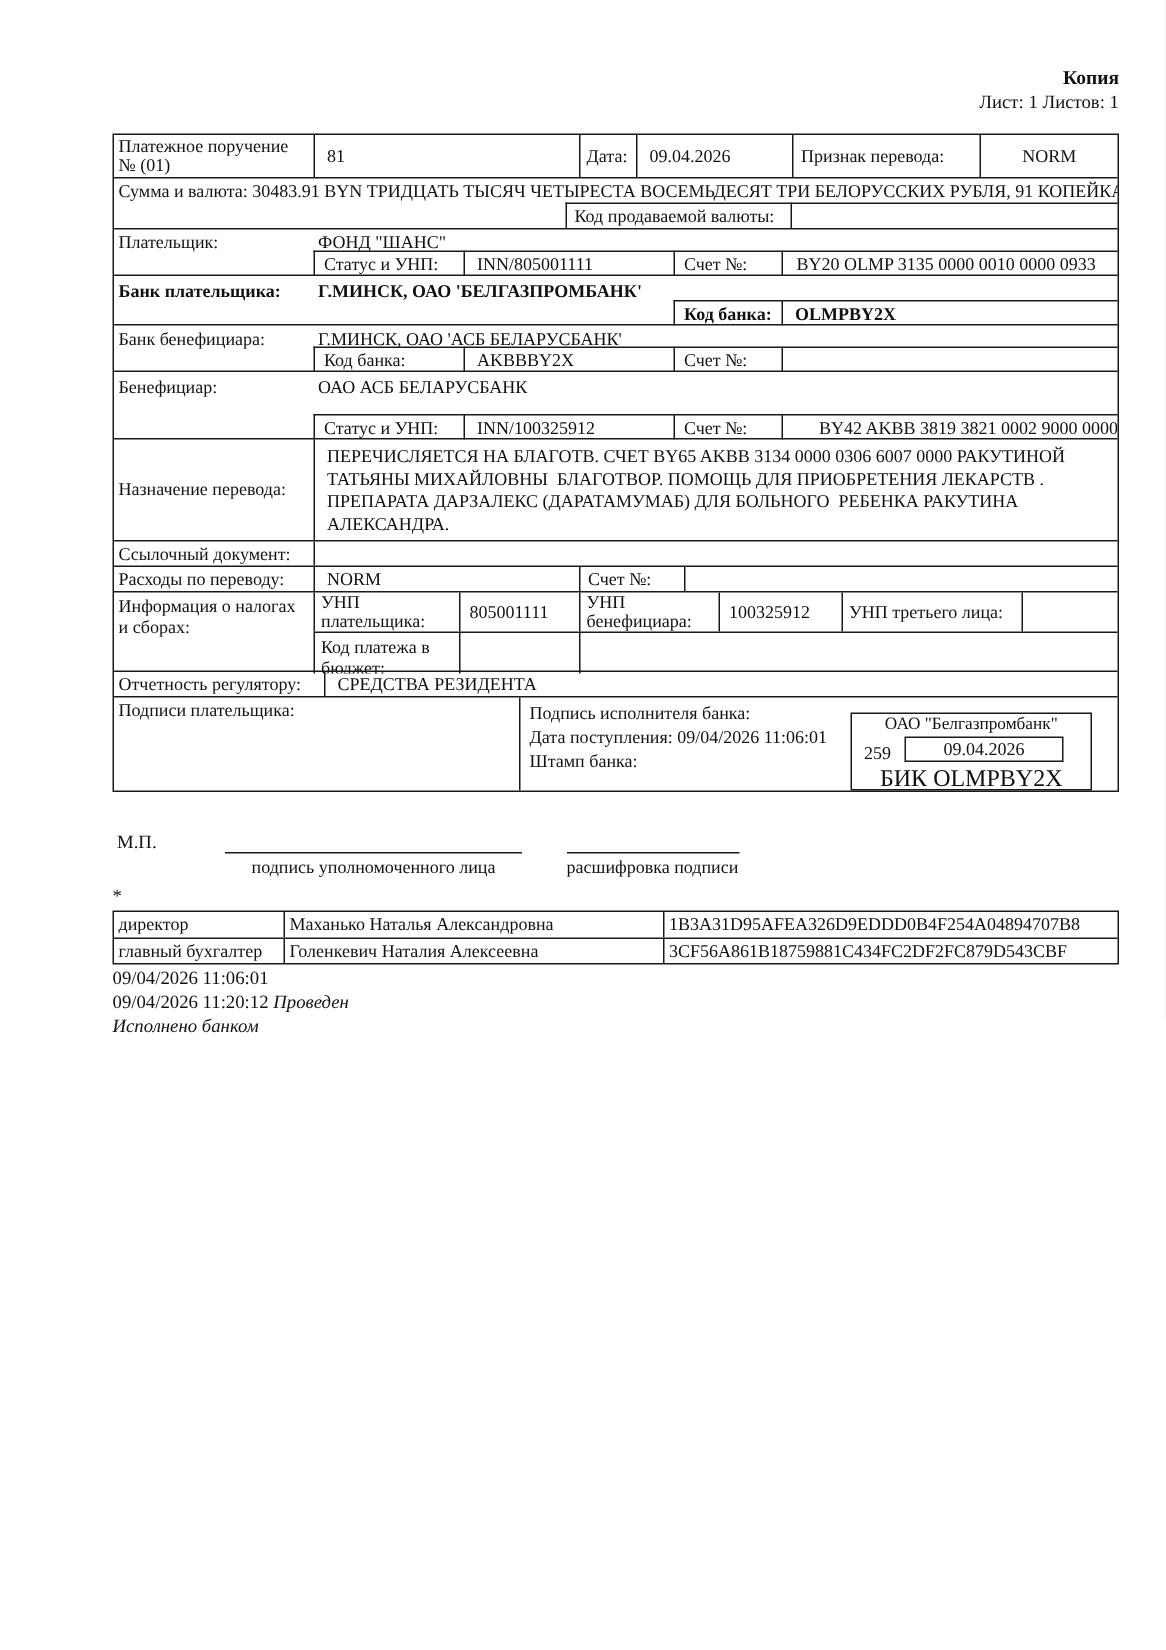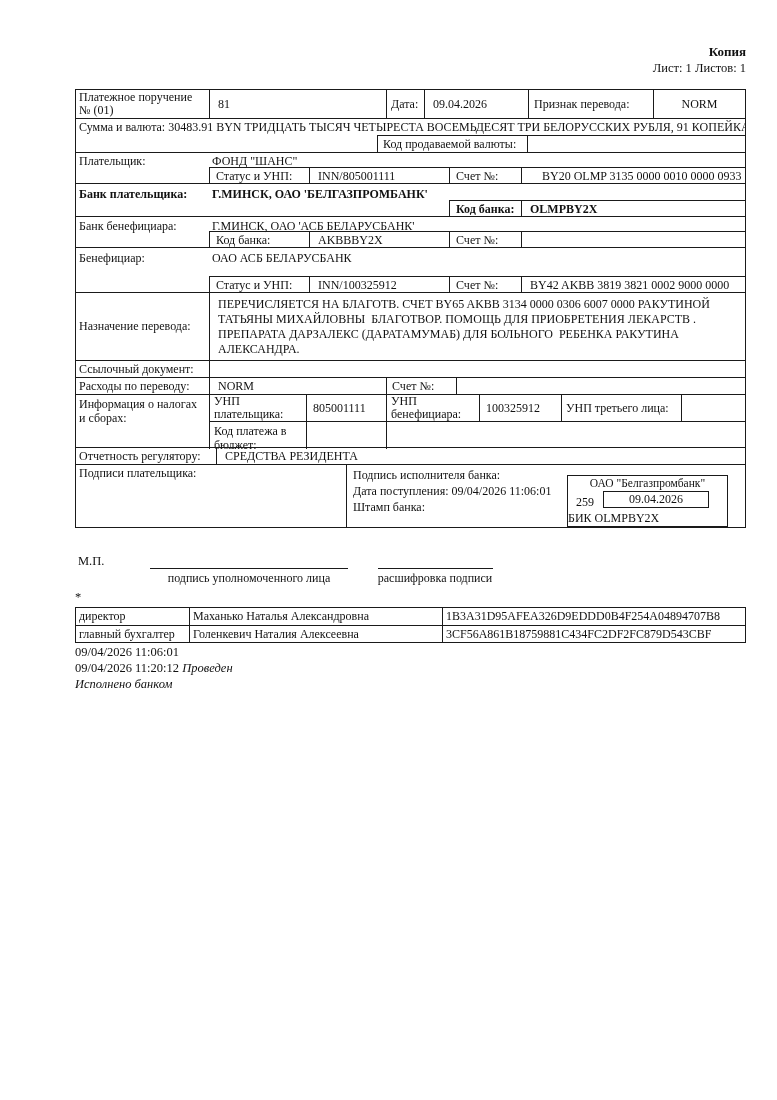--- a/index.html
+++ b/index.html
@@ -58,21 +58,21 @@
       <div class="cell bl bt" style="left:301px;width:150px;height:100%;padding-left:5px;">Код продаваемой валюты:</div>
       <div class="cell bl bt" style="left:451px;right:0;height:100%;"></div>
     </div>
 
     <div class="row bt" style="height:31px;">
       <div class="cell" style="left:0;top:0;width:133px;">Плательщик:</div>
       <div class="cell" style="left:133px;top:0;right:0;">ФОНД "ШАНС"</div>
       <div class="cell bl bt" style="left:133px;top:14px;width:100px;height:17px;padding-left:6px;">Статус и УНП:</div>
       <div class="cell bl bt" style="left:233px;top:14px;width:140px;height:17px;padding-left:8px;">INN/805001111</div>
       <div class="cell bl bt" style="left:373px;top:14px;width:72px;height:17px;padding-left:6px;">Счет №:</div>
-      <div class="cell bl bt" style="left:445px;top:14px;right:0;height:17px;padding-left:20px;">BY20 OLMP 3135 0000 0010 0000 0933</div>
+      <div class="cell bl bt" style="left:445px;top:14px;right:0;height:17px;padding-left:9px;">BY20 OLMP 3135 0000 0010 0000 0933</div>
     </div>
 
     <div class="row bt" style="height:33px;font-weight:bold;">
       <div class="cell" style="left:0;top:2px;width:133px;">Банк плательщика:</div>
       <div class="cell" style="left:133px;top:2px;right:0;">Г.МИНСК, ОАО 'БЕЛГАЗПРОМБАНК'</div>
       <div class="cell bl bt" style="left:373px;top:16px;width:72px;height:17px;padding-left:6px;">Код банка:</div>
       <div class="cell bl bt" style="left:445px;top:16px;right:0;height:17px;padding-left:8px;">OLMPBY2X</div>
     </div>
 
     <div class="row bt" style="height:31px;">
@@ -83,21 +83,21 @@
       <div class="cell bl bt" style="left:373px;top:14px;width:72px;height:17px;padding-left:6px;">Счет №:</div>
       <div class="cell bl bt" style="left:445px;top:14px;right:0;height:17px;"></div>
     </div>
 
     <div class="row bt" style="height:45px;">
       <div class="cell" style="left:0;top:2px;width:133px;">Бенефициар:</div>
       <div class="cell" style="left:133px;top:2px;right:0;">ОАО АСБ БЕЛАРУСБАНК</div>
       <div class="cell bl bt" style="left:133px;top:28px;width:100px;height:17px;padding-left:6px;">Статус и УНП:</div>
       <div class="cell bl bt" style="left:233px;top:28px;width:140px;height:17px;padding-left:8px;">INN/100325912</div>
       <div class="cell bl bt" style="left:373px;top:28px;width:72px;height:17px;padding-left:6px;">Счет №:</div>
-      <div class="cell bl bt" style="left:445px;top:28px;right:0;height:17px;padding-left:8px;">BY42 AKBB 3819 3821 0002 9000 0000</div>
+      <div class="cell bl bt" style="left:445px;top:28px;right:0;height:17px;padding-left:24px;">BY42 AKBB 3819 3821 0002 9000 0000</div>
     </div>
 
     <div class="row bt" style="height:68px;">
       <div class="cell vc wrap" style="left:0;width:133px;height:100%;line-height:1.2;">Назначение перевода:</div>
       <div class="cell bl pre" style="left:133px;right:0;height:100%;padding:4px 8px;line-height:1.25;white-space:pre-wrap;">ПЕРЕЧИСЛЯЕТСЯ НА БЛАГОТВ. СЧЕТ BY65 AKBB 3134 0000 0306 6007 0000 РАКУТИНОЙ ТАТЬЯНЫ МИХАЙЛОВНЫ  БЛАГОТВОР. ПОМОЩЬ ДЛЯ ПРИОБРЕТЕНИЯ ЛЕКАРСТВ . ПРЕПАРАТА ДАРЗАЛЕКС (ДАРАТАМУМАБ) ДЛЯ БОЛЬНОГО  РЕБЕНКА РАКУТИНА АЛЕКСАНДРА.</div>
     </div>
 
     <div class="row bt" style="height:17px;">
       <div class="cell" style="left:0;width:133px;height:100%;">Ссылочный документ:</div>
       <div class="cell bl" style="left:133px;right:0;height:100%;"></div>
@@ -138,21 +138,21 @@
         <div style="line-height:1.35;">Дата поступления: 09/04/2026 11:06:01</div>
         <div style="line-height:1.35;">Штамп банка:</div>
       </div>
       <div class="stamp">
         <div style="text-align:center;margin-top:1px;">ОАО "Белгазпромбанк"</div>
         <div class="abs" style="left:8px;top:19px;font-size:12px;">259</div>
         <div class="stamp-inner">
           <div style="line-height:14px;font-size:12px;">09.04.2026</div>
           <div style="line-height:12px;font-size:12px;">11:20:12</div>
         </div>
-        <div class="abs" style="left:0;right:0;top:35px;text-align:left;font-size:12px;">БИК OLMPBY2X</div>
+        <div class="abs" style="left:0;right:0;top:35px;text-align:center;font-size:16px;">БИК OLMPBY2X</div>
       </div>
     </div>
 
   </div>
 
   <div class="abs txt" style="left:78px;top:554px;text-align:center;">М.П.</div>
 
   <div class="sigline" style="left:150px;top:568px;width:198px;"></div>
   <div class="abs txt" style="left:150px;top:571px;width:198px;text-align:center;font-size:12px;">подпись уполномоченного лица</div>
   <div class="sigline" style="left:378px;top:568px;width:115px;"></div>

